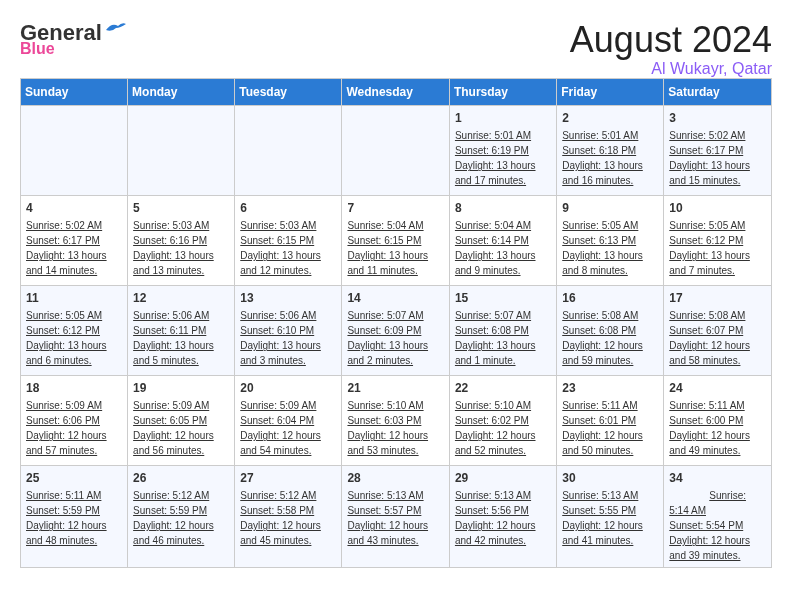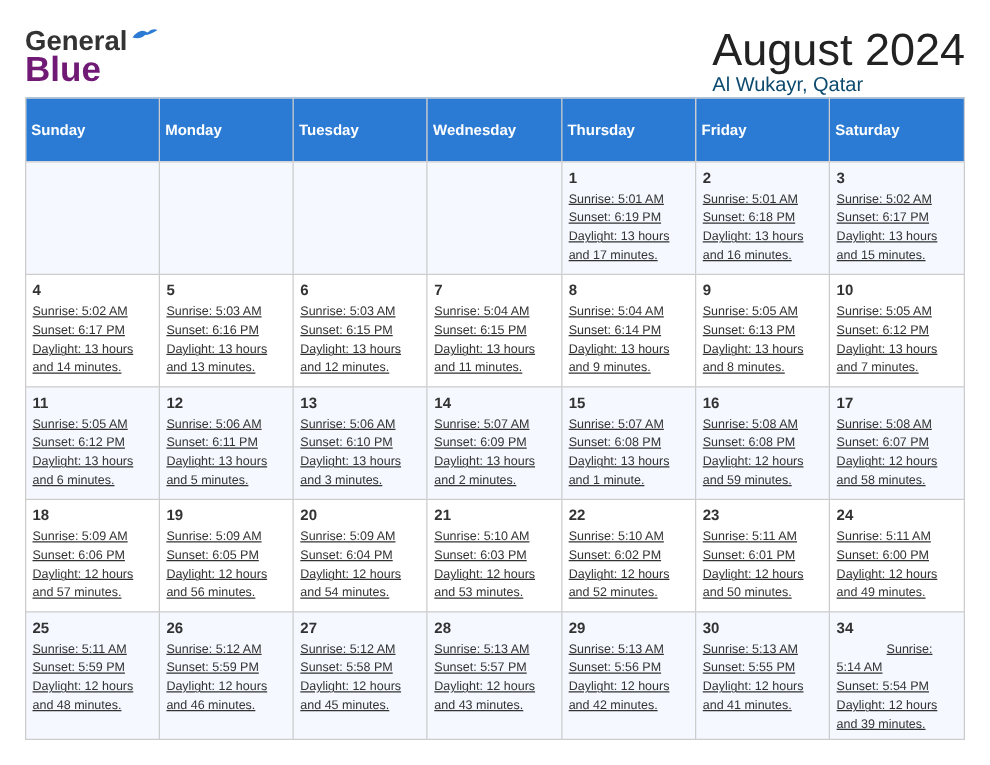--- a/index.html
+++ b/index.html
@@ -14,43 +14,43 @@
       display: flex;
       justify-content: space-between;
       align-items: flex-start;
     }
     .logo {
       display: flex;
       flex-direction: column;
       align-items: flex-start;
     }
     .title-block {
-      text-align: left;
+      text-align: right;
     }
     .month-title {
       font-size: 36px;
       font-weight: normal;
       color: #222;
       line-height: 1.1;
     }
     .location-title {
       font-size: 16px;
-      color: #0c4a6e;
+      color: #8b5cf6;
     }
     table {
       width: 100%;
       border-collapse: collapse;
       font-size: 10.5px;
     }
     thead tr {
       background-color: #2b7bd4;
       color: #fff;
     }
     thead th {
-      padding: 18px 4px;
+      padding: 6px 4px;
       text-align: left;
       font-weight: bold;
       font-size: 12px;
       border: 1px solid #ccc;
     }
     tbody tr {
       vertical-align: top;
     }
     tbody td {
       border: 1px solid #ccc;
@@ -82,21 +82,21 @@
 <body>
 
 <div class="header">
   <div class="logo">
     <div style="display:flex; align-items:center;">
       <span style="font-size:22px; font-weight:bold; color:#333;">General</span>
       <svg width="22" height="18" viewBox="0 0 22 18" style="margin-left:2px; margin-top:-8px;">
         <path d="M2,10 Q8,2 14,6 Q18,2 22,4 Q16,8 12,8 Q8,12 2,10Z" fill="#2b7bd4"></path>
       </svg>
     </div>
-    <span style="font-size:28px; font-weight:bold; color:#701a75; margin-top:-6px;">Blue</span>
+    <span style="font-size:16px; font-weight:bold; color:#ec4899; margin-top:-6px;">Blue</span>
   </div>
   <div class="title-block">
     <div class="month-title">August 2024</div>
     <div class="location-title">Al Wukayr, Qatar</div>
   </div>
 </div>
 
 <table>
   <thead>
     <tr>

